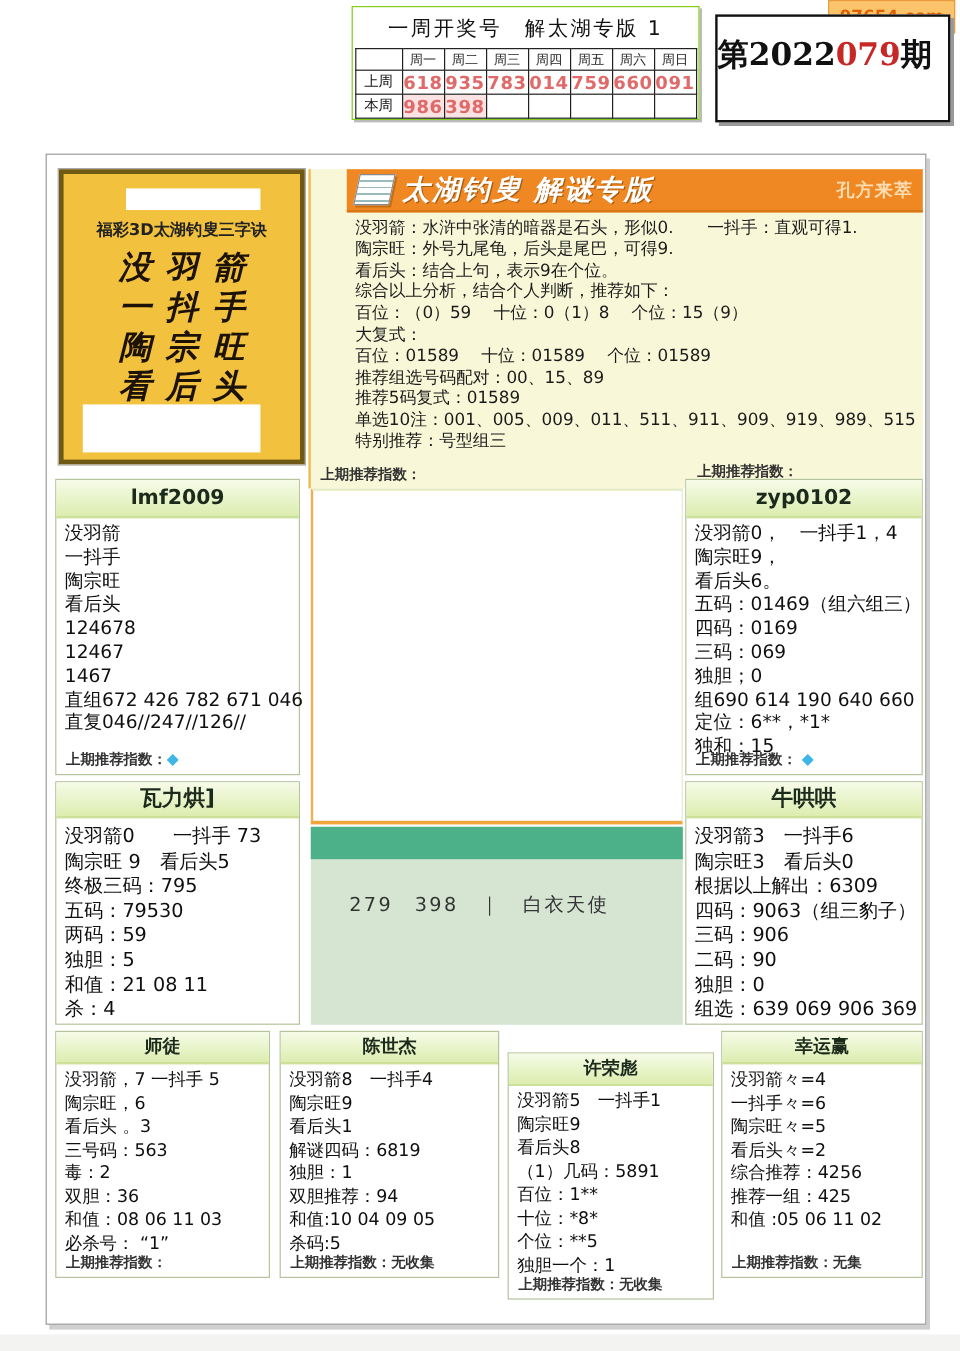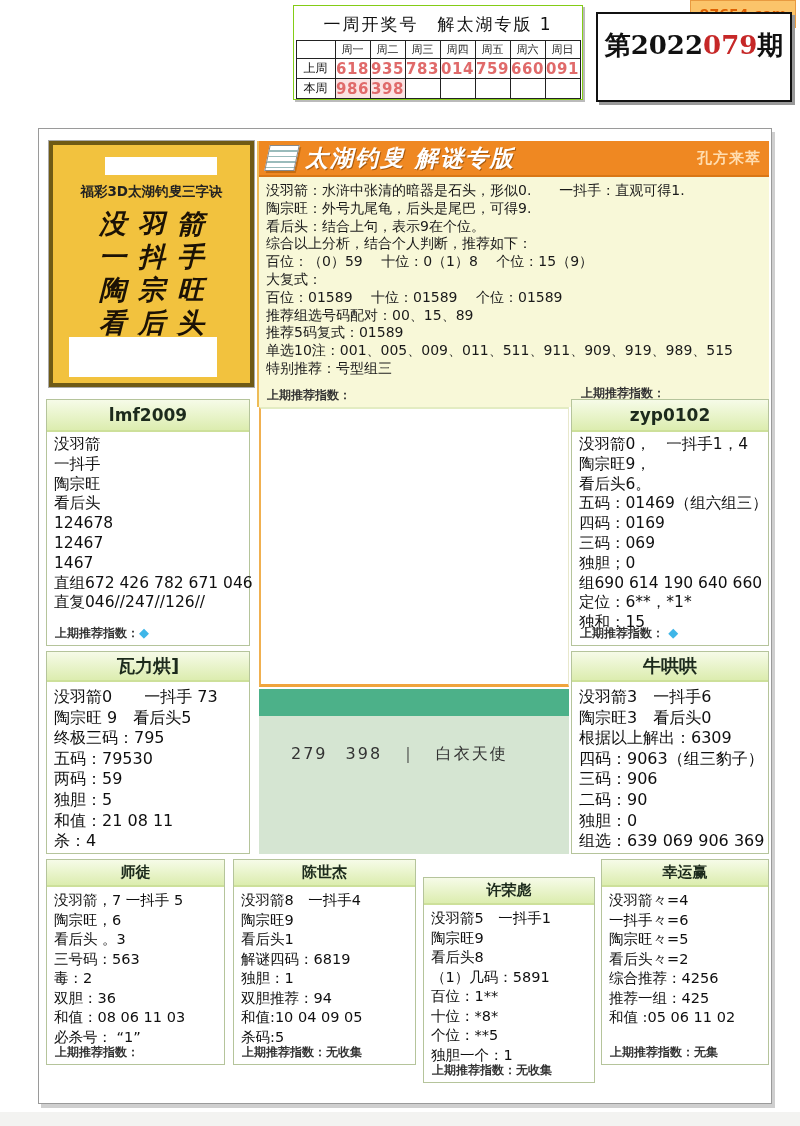--- a/index.html
+++ b/index.html
@@ -14,39 +14,39 @@
   .week-title{height:34px;line-height:36px;text-align:center;font-size:17px;letter-spacing:2px;color:#111;white-space:nowrap;}
   table.week{border-collapse:collapse;margin:0 auto;}
   table.week td{border:1.5px solid #222;text-align:center;padding:0;}
   td.wlabel{width:38px;font-size:12px;height:17px;color:#111;}
   td.wday{width:34px;font-size:11px;height:15px;color:#222;}
   td.wval{width:34px;font-size:15px;height:19px;color:#e06a6a;font-weight:bold;letter-spacing:0.5px;}
   td.wval.pink{background:#fbe3e3;}
 
   
   .issue-box{left:596px;top:12px;width:192px;height:86px;border:2px solid #111;background:#fff;box-shadow:3px 3px 0 #999;}
-  .issue-text{margin-top:14px;text-align:center;font-family:"DejaVu Serif",serif;font-weight:bold;font-size:26px;color:#111;}
+  .issue-text{margin-top:14px;font-family:"DejaVu Serif",serif;font-weight:bold;font-size:26px;color:#111;}
   .issue-hl{color:#c62828;}
   .site-badge{left:690px;top:0px;width:104px;height:26px;background:#fbc46a;border:1px solid #e89a40;
     color:#dd5f00;font-weight:bold;font-size:14px;text-align:center;line-height:26px;}
 
   
   .frame{left:38px;top:128px;width:732px;height:974px;border:1px solid #9a9a9a;background:#fff;box-shadow:3px 4px 0 #cfcfcf;}
   .bottom-strip{left:0;top:1112px;width:800px;height:14px;background:#f3f3f1;}
 
   
   .charm{left:10px;top:12px;width:205px;height:246px;background:#f2c23e;border:4px solid #6f5a15;outline:1px solid #aaa;box-sizing:border-box;}
   .charm .wrect-top{position:absolute;left:52px;top:12px;width:112px;height:18px;background:#fff;}
   .charm .wrect-bottom{position:absolute;left:16px;top:192px;width:148px;height:40px;background:#fff;}
   .charm-title{position:absolute;left:0;top:38px;width:100%;text-align:center;font-size:13.5px;font-weight:bold;color:#222;}
   .charm-lines{position:absolute;left:0;top:62px;width:100%;text-align:center;}
   .charm-lines div{font-family:"DejaVu Serif",serif;font-style:italic;font-weight:bold;font-size:27px;color:#1c1205;letter-spacing:12px;line-height:33px;text-indent:12px;}
 
   
-  .analysis{left:218px;top:12px;width:512px;height:266px;background:#f8f8d8;border-left:2px solid #eebc57;box-sizing:border-box;}
+  .analysis{left:218px;top:12px;width:512px;height:266px;background:#f8f8d8;border-left:2px solid #eebc57;box-sizing:border-box;padding-left:30px;}
   .analysis-header{height:34px;background:#ef8822;border-bottom:2px solid #d97715;position:relative;}
   .analysis-header .htitle{position:absolute;left:46px;top:2px;font-family:"DejaVu Serif",serif;font-style:italic;font-weight:bold;font-size:23px;color:#ffffff;text-shadow:1px 1px 0 #a65a10;letter-spacing:2px;}
   .analysis-header .hright{position:absolute;right:8px;top:8px;font-size:15px;color:#ffddb0;font-weight:bold;letter-spacing:1px;}
   .memo-icon{position:absolute;left:8px;top:4px;width:28px;height:24px;background:#fff;border:1px solid #888;transform:skewX(-12deg);box-shadow:2px 2px 0 #c76d10;
     background-image:repeating-linear-gradient(180deg,#fff 0 4px,#9bb 4px 5.5px);}
   .analysis-body{padding:5px 0 0 7px;}
   .analysis-body div{font-size:14px;line-height:17.8px;color:#1a1a1a;white-space:nowrap;}
   .analysis-footer-l{position:absolute;left:8px;bottom:3px;font-size:12px;font-weight:bold;color:#333;}
   .analysis-footer-r{position:absolute;left:322px;bottom:5px;font-size:12px;font-weight:bold;color:#333;}
 

